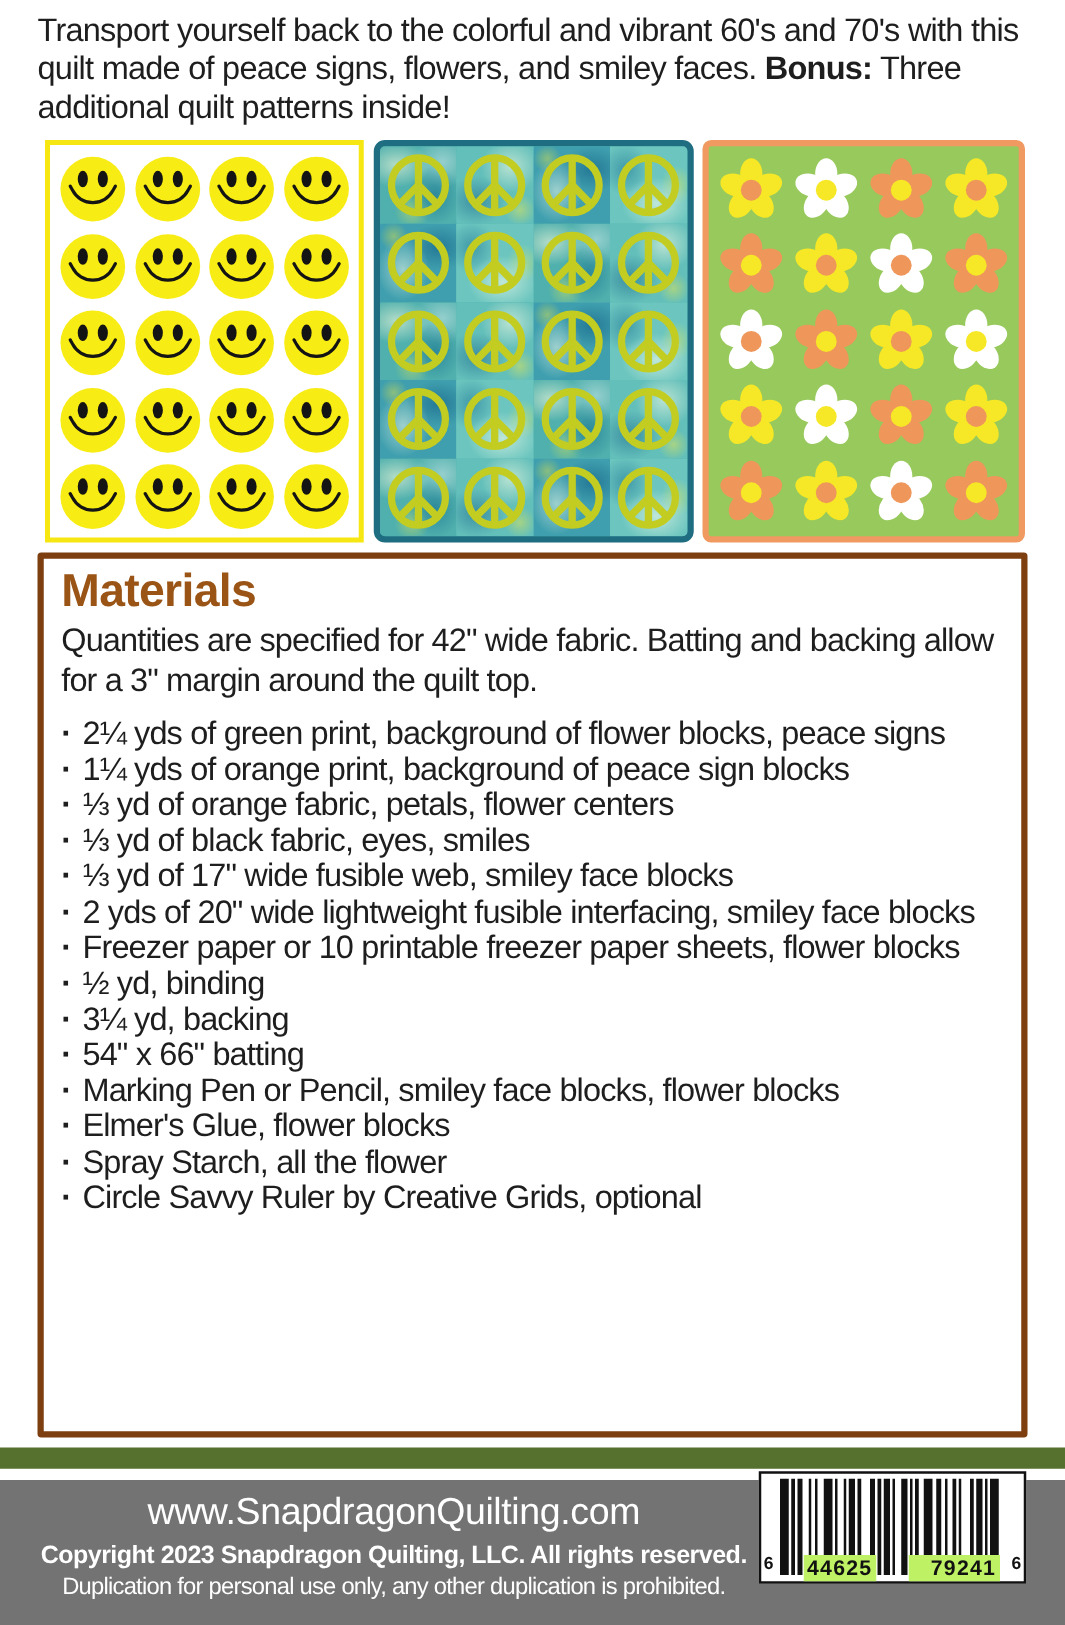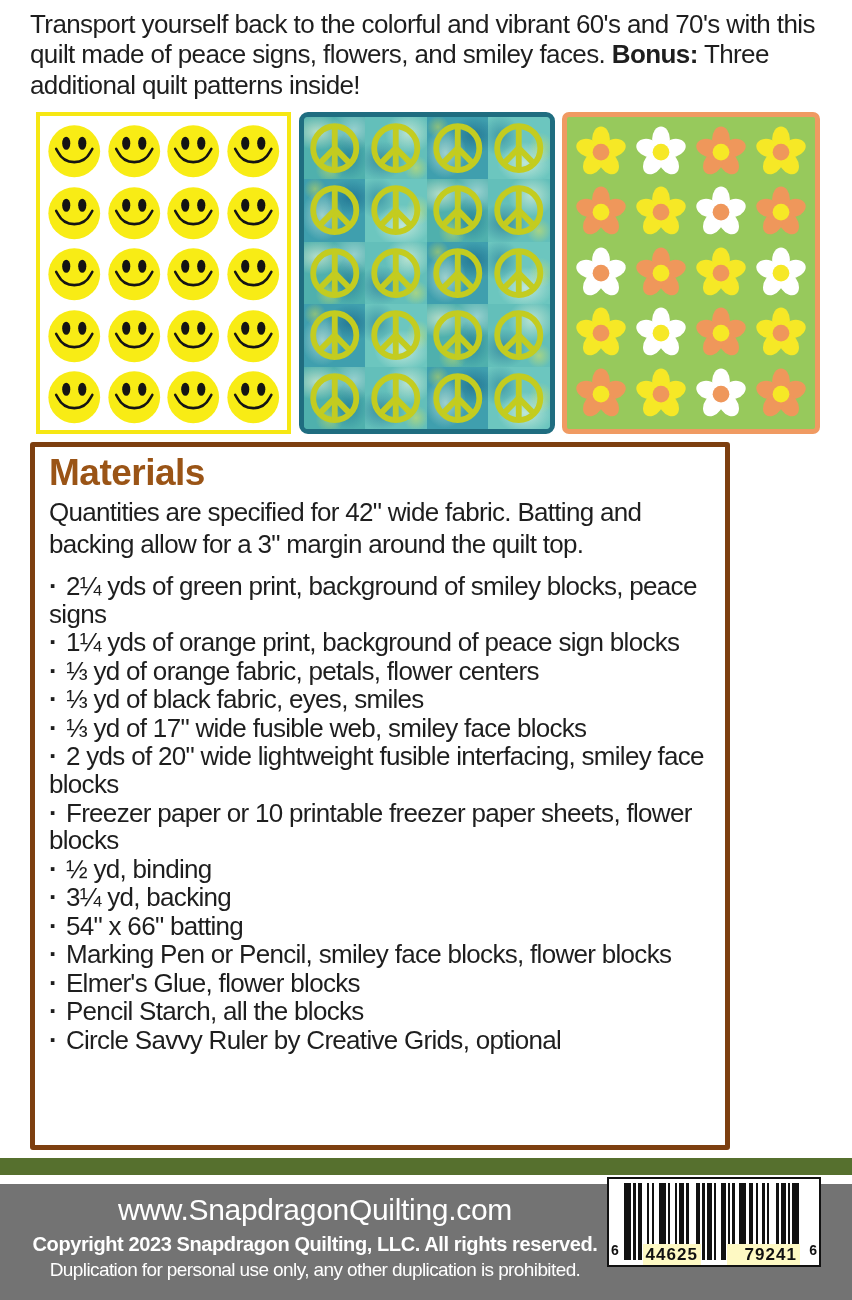--- a/index.html
+++ b/index.html
@@ -59,21 +59,21 @@
     #6cc6bf; }
   .quilt-flower{
     width:258px; background:#97c95c; border:5px solid #f09a62; border-radius:7px;
     padding:6px 5px; display:grid;
     grid-template-columns:repeat(4,1fr); grid-template-rows:repeat(5,1fr);
     gap:2px;
   }
   .quilt-flower svg{ width:100%; height:100%; display:block; }
   
   .materials{
-    position:absolute; top:442px; left:30px; width:700px; height:708px;
+    position:absolute; top:442px; left:30px; width:792px; height:708px;
     background:#ffffff; border:5px solid #7d3f10; border-radius:3px;
     padding:4px 12px 6px 14px; overflow:hidden;
   }
   .materials-title{
     font-size:37px; font-weight:700; color:#9a5416; line-height:1.18;
     letter-spacing:-0.5px;
   }
   .materials-intro{
     font-size:26px; color:#1e1e1e; line-height:1.24; letter-spacing:-0.7px;
     margin-top:1px; margin-bottom:13px;
@@ -98,21 +98,21 @@
   .footer-copyright{ font-size:20px; line-height:1.35; letter-spacing:-0.4px; margin-top:3px;font-weight:bold; }
   .footer-duplication{ font-size:19px; line-height:1.3; letter-spacing:-0.6px; }
   
   .barcode{
     position:absolute; top:1177px; left:607px; width:214px; height:90px;
     background:#ffffff; border:2px solid #111; z-index:5;
   }
   .bc-bars{ position:absolute; top:4px; bottom:5px; left:15px; right:15px; }
   .bc-bar{ position:absolute; top:0; bottom:0; background:#111; }
   .bc-label{
-    position:absolute; bottom:0; background:#fef9c3; color:#111;
+    position:absolute; bottom:0; background:#bef264; color:#111;
     font-size:17px; font-weight:700; letter-spacing:1px; padding:0 3px; line-height:1.25;
   }
   .bc-label-1{ left:16%; }
   .bc-label-2{ left:56%;padding-left:18px; }
   .bc-digit{
     position:absolute; bottom:7px; color:#111; font-size:14px; font-weight:700;
   }
   .bc-digit-left{ left:2px; }
   .bc-digit-right{ right:2px; }
 </style>
@@ -649,33 +649,33 @@
             <circle cx="32" cy="32" r="9.2" fill="#f6e826"></circle>
       </svg>
         </div>
       </div>
   </div>
 
   <div class="materials">
     <div class="materials-title">Materials</div>
     <div class="materials-intro">Quantities are specified for 42" wide fabric. Batting and backing allow for a 3" margin around the quilt top.</div>
     <ul class="materials-list" id="materials-list">
-        <li class="mat-item"><span class="bullet">·</span><span>2¼ yds of green print, background of smiley blocks, peace signs</span></li>
+        <li class="mat-item"><span class="bullet">·</span><span>2¼ yds of green print, background of flower blocks, peace signs</span></li>
         <li class="mat-item"><span class="bullet">·</span><span>1¼ yds of orange print, background of peace sign blocks</span></li>
         <li class="mat-item"><span class="bullet">·</span><span>⅓ yd of orange fabric, petals, flower centers</span></li>
         <li class="mat-item"><span class="bullet">·</span><span>⅓ yd of black fabric, eyes, smiles</span></li>
         <li class="mat-item"><span class="bullet">·</span><span>⅓ yd of 17" wide fusible web, smiley face blocks</span></li>
         <li class="mat-item"><span class="bullet">·</span><span>2 yds of 20" wide lightweight fusible interfacing, smiley face blocks</span></li>
         <li class="mat-item"><span class="bullet">·</span><span>Freezer paper or 10 printable freezer paper sheets, flower blocks</span></li>
         <li class="mat-item"><span class="bullet">·</span><span>½ yd, binding</span></li>
         <li class="mat-item"><span class="bullet">·</span><span>3¼ yd, backing</span></li>
         <li class="mat-item"><span class="bullet">·</span><span>54" x 66" batting</span></li>
         <li class="mat-item"><span class="bullet">·</span><span>Marking Pen or Pencil, smiley face blocks, flower blocks</span></li>
         <li class="mat-item"><span class="bullet">·</span><span>Elmer's Glue, flower blocks</span></li>
-        <li class="mat-item"><span class="bullet">·</span><span>Pencil Starch, all the blocks</span></li>
+        <li class="mat-item"><span class="bullet">·</span><span>Spray Starch, all the flower</span></li>
         <li class="mat-item"><span class="bullet">·</span><span>Circle Savvy Ruler by Creative Grids, optional</span></li>
       </ul>
   </div>
 
   <div class="band-thin"></div>
 
   <div class="band-main">
     <div class="footer-text">
       <div class="footer-website">www.SnapdragonQuilting.com</div>
       <div class="footer-copyright">Copyright 2023 Snapdragon Quilting, LLC. All rights reserved.</div>

